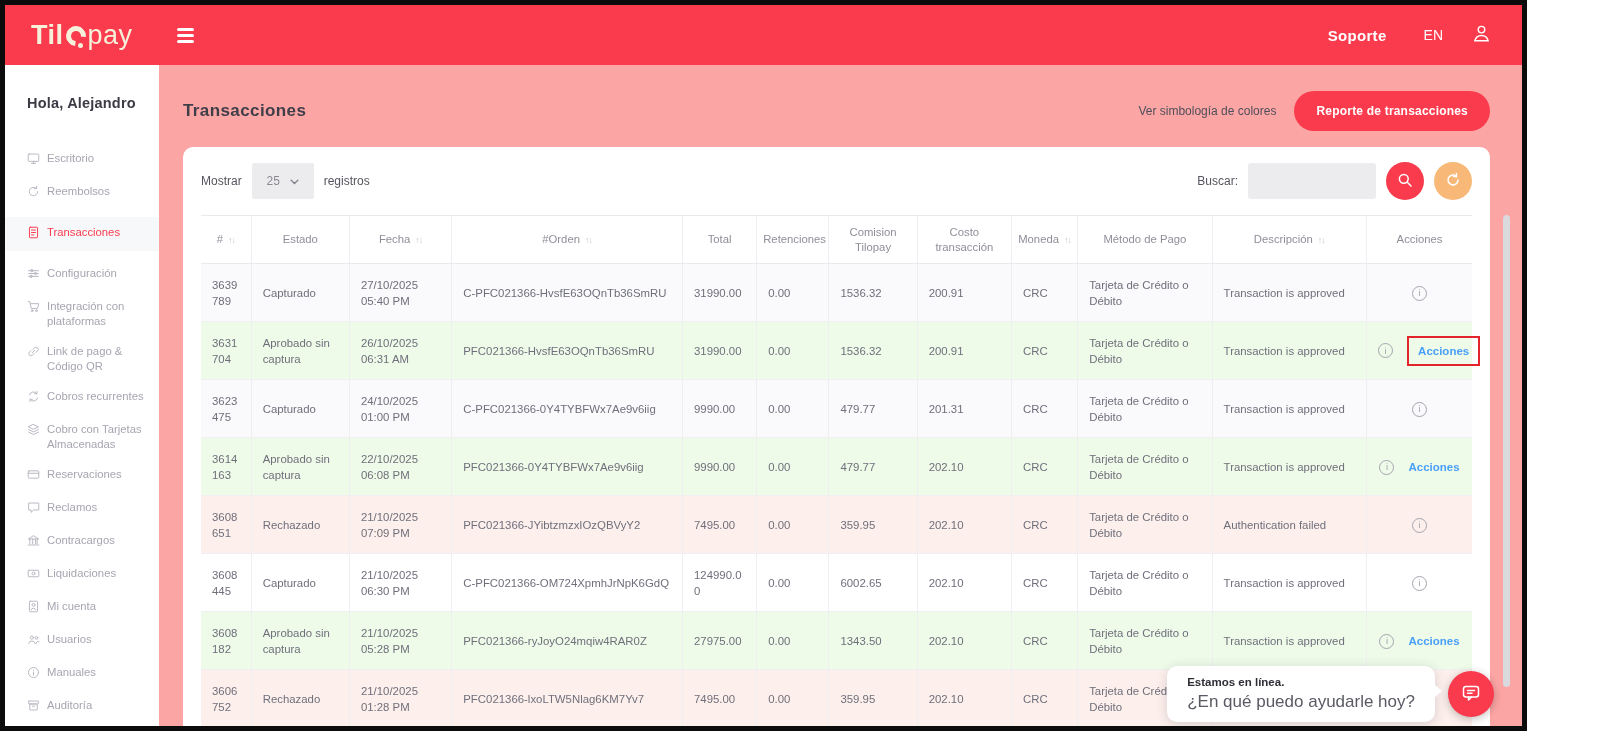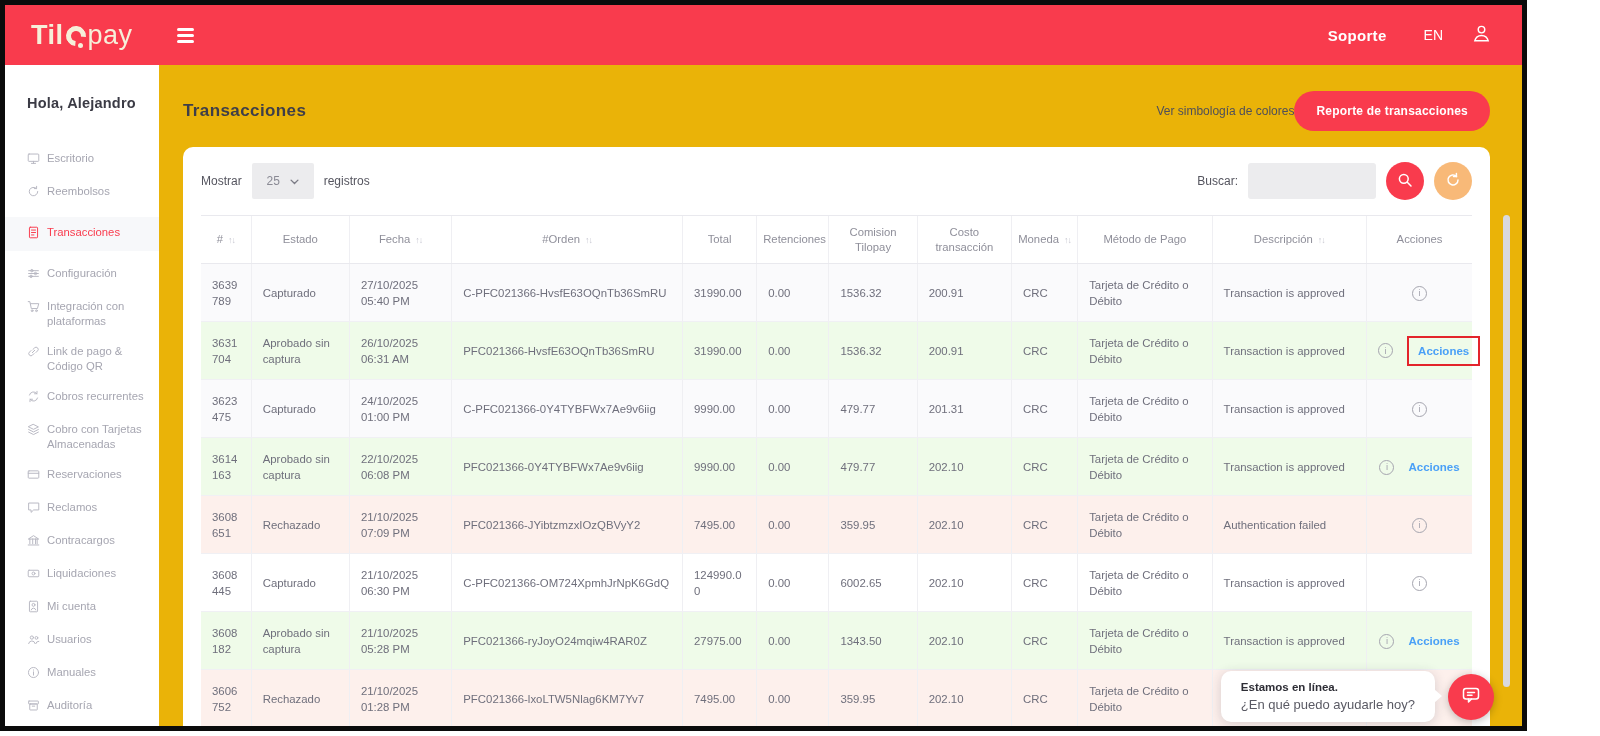--- a/index.html
+++ b/index.html
@@ -1,20 +1,20 @@
 <!DOCTYPE html>
 <html><head>
 <meta charset="utf-8">
 <style>
   * { margin:0; padding:0; box-sizing:border-box; }
   html,body { width:1600px; height:736px; background:#ffffff; font-family:"Liberation Sans","DejaVu Sans",sans-serif; }
   body { position:relative; overflow:hidden; }
 
   .frame { position:absolute; left:0; top:0; width:1527px; height:731px;
-           border:5px solid #0b0b0b; background:#eab308; overflow:hidden; }
+           border:5px solid #0b0b0b; background:#fca5a5; overflow:hidden; }
 
   
   .topbar { position:absolute; left:0; top:0; right:0; height:60px; background:#f93b4d;
             display:flex; align-items:center; padding:0 30px 0 26px; z-index:20; }
   .logo { display:flex; align-items:center; color:#f6efd9; font-size:27px; letter-spacing:.5px; }
   .logo b { font-weight:800; }
   .logo .rest { font-weight:400; }
   .logo-o { position:relative; width:20px; height:20px; display:inline-block; margin:2px 2px 0; }
   .logo-o .ring { position:absolute; inset:0; border:5px solid #f6efd9; border-radius:50%;
                   border-bottom-color:transparent; transform:rotate(-40deg); }
@@ -34,21 +34,21 @@
   .nav-item .nav-icon { flex:0 0 13px; margin-top:1px; }
   .nav-item .nav-icon svg { width:13px; height:13px; stroke:#b8b8c2; fill:none; stroke-width:1.2; stroke-linecap:round; stroke-linejoin:round; }
   .nav-item.active { color:#f93b4d; background:#f7f8fa; margin-left:-22px; margin-right:-10px;
                      padding:8px 10px 8px 22px; }
   .nav-item.active .nav-icon svg { stroke:#f93b4d; }
 
   
   .main { position:absolute; left:154px; top:60px; right:0; bottom:0; padding:26px 32px 0 24px; }
   .page-head { display:flex; align-items:center; }
   .page-title { font-size:17px; font-weight:700; color:#3e3e49; letter-spacing:.4px; }
-  .head-right { margin-left:auto; display:flex; align-items:center; }
+  .head-right { margin-left:auto; display:flex; align-items:center; gap:18px; }
   .legend-link { font-size:12px; color:#4f4f5a; cursor:pointer; }
   .report-btn { background:#f93b4d; color:#fff; font-size:12px; font-weight:700; letter-spacing:.2px;
                 padding:13px 22px; border-radius:24px; border:none; cursor:pointer; }
 
   .card { margin-top:16px; background:#fff; border-radius:10px; padding:16px 18px 0; height:640px; }
 
   .controls { display:flex; align-items:center; font-size:12px; color:#55555f; height:36px; }
   .page-size { background:#ececee; border:none; width:62px; height:36px; margin:0 10px; border-radius:2px;
                display:inline-flex; align-items:center; justify-content:center; gap:10px;
                font-size:12px; color:#8a8a94; cursor:pointer; }
@@ -80,21 +80,21 @@
   .actions-link { color:#4aa0f7; font-weight:700; font-size:11.5px; cursor:pointer; text-decoration:none; }
   .ann { display:inline-block; border:2px solid #e3242b; padding:5px 9px; }
 
   
   .chat { position:absolute; right:28px; bottom:4px; display:flex; align-items:center; gap:13px; z-index:40; }
   .chat-bubble { background:#fff; border-radius:10px; box-shadow:0 2px 12px rgba(40,40,60,.18);
                  padding:10px 20px; position:relative; }
   .chat-bubble::after { content:""; position:absolute; right:-7px; top:18px; width:0; height:0;
                         border-top:7px solid transparent; border-bottom:7px solid transparent; border-left:8px solid #fff; }
   .chat-line1 { font-size:11.5px; font-weight:700; color:#2e2e36; }
-  .chat-line2 { font-size:13px; color:#5a5a64; margin-top:4px; }
+  .chat-line2 { font-size:17px; color:#5a5a64; margin-top:4px; }
   .chat-btn { width:46px; height:46px; border-radius:50%; background:#f93b4d; border:none;
               display:inline-flex; align-items:center; justify-content:center; cursor:pointer;
               box-shadow:0 2px 8px rgba(0,0,0,.25); }
   .chat-btn svg { width:20px; height:20px; stroke:#fff; fill:none; stroke-width:1.5; stroke-linecap:round; stroke-linejoin:round; }
 
   .scroll-thumb { position:absolute; right:12px; top:210px; width:7px; height:472px;
                   background:#d9d9de; border-radius:4px; z-index:30; }
 
   
   col.c1{width:50px} col.c2{width:98px} col.c3{width:102px} col.c4{width:230px} col.c5{width:74px}

